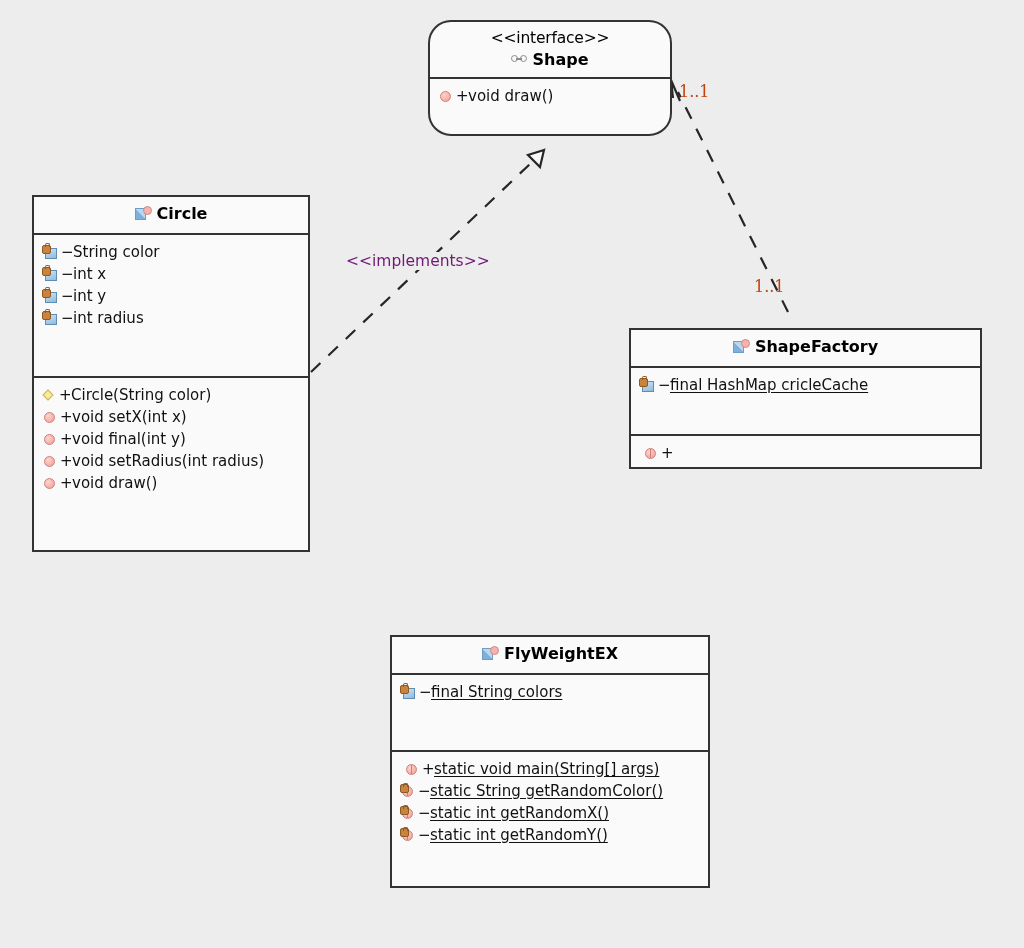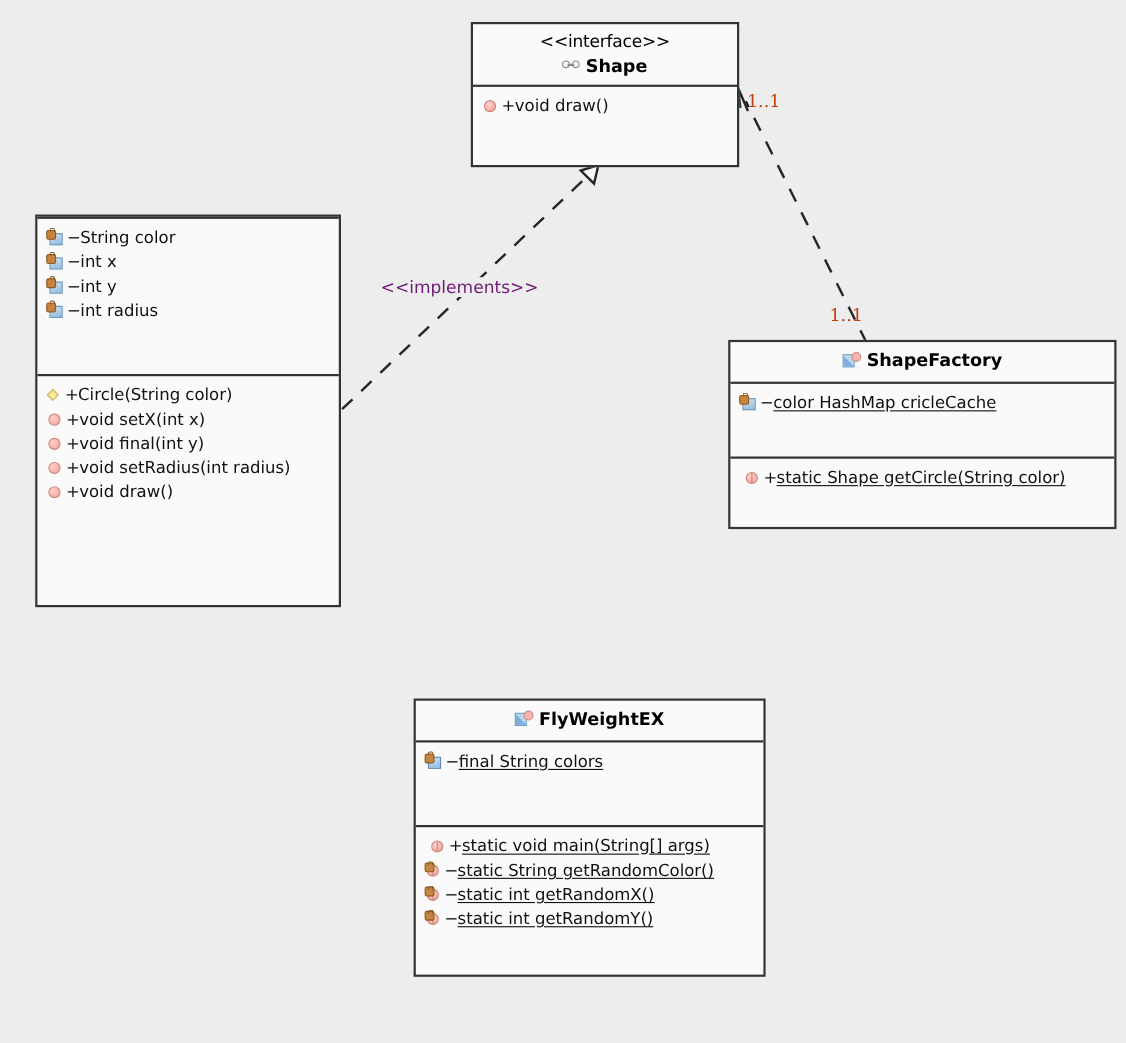--- a/index.html
+++ b/index.html
@@ -249,21 +249,21 @@
     <polygon points="544,150 528,155 540,167" fill="#fafafa" stroke="#262626" stroke-width="2.2" stroke-linejoin="miter"></polygon>
 
     <line x1="788" y1="312" x2="678" y2="92" stroke="#262626" stroke-width="2.2" stroke-dasharray="13,11" fill="none"></line>
     <path d="M 671,80 L 680,101 M 671,80 L 673,98" stroke="#262626" stroke-width="2.2" fill="none"></path>
   </svg>
 
   <span class="edge-label" style="left:344px; top:252px;">&lt;&lt;implements&gt;&gt;</span>
   <span class="mult-label" style="left:679px; top:82px;">1..1</span>
   <span class="mult-label" style="left:754px; top:277px;">1..1</span>
 
-  <div class="uml-class" style="left:428px; top:20px; width:244px; height:132px;">
+  <div class="uml-class" style="left:428px; top:20px; width:244px; height:116px;border-radius:23px;">
     <div class="uml-header">
       <span class="uml-stereotype">&lt;&lt;interface&gt;&gt;</span>
       <span class="uml-name-line">
         <span class="icon icon-interface">
           <span class="ring"></span>
             <span class="bar"></span>
             <span class="ring2"></span>
         </span>
         <span>Shape</span>
       </span>
@@ -274,156 +274,164 @@
         <span class="icon icon-method">
             <span class="ball"></span>
           </span>
         <span class="vis">+</span>
         <span class="member-text">void draw()</span>
       </div>
     </div>
   </div>
 
   <div class="uml-class" style="left:32px; top:195px; width:278px; height:357px;">
-    <div class="uml-divider"></div>
-    <div class="uml-compartment" style="height:129px;">
-      <div class="uml-member">
-        <span class="icon icon-field">
-            <span class="sq"></span>
-            <span class="lock"></span>
-          </span>
-        <span class="vis">−</span>
-        <span class="member-text">String color</span>
-      </div>
-      <div class="uml-member">
-        <span class="icon icon-field">
-            <span class="sq"></span>
-            <span class="lock"></span>
-          </span>
-        <span class="vis">−</span>
-        <span class="member-text">int x</span>
-      </div>
-      <div class="uml-member">
-        <span class="icon icon-field">
-            <span class="sq"></span>
-            <span class="lock"></span>
-          </span>
-        <span class="vis">−</span>
-        <span class="member-text">int y</span>
-      </div>
-      <div class="uml-member">
-        <span class="icon icon-field">
-            <span class="sq"></span>
-            <span class="lock"></span>
-          </span>
-        <span class="vis">−</span>
-        <span class="member-text">int radius</span>
-      </div>
-    </div>
-    <div class="uml-divider"></div>
-    <div class="uml-compartment">
-      <div class="uml-member">
-        <span class="icon icon-ctor">
-            <span class="dia"></span>
-          </span>
-        <span class="vis">+</span>
-        <span class="member-text">Circle(String color)</span>
-      </div>
-      <div class="uml-member">
-        <span class="icon icon-method">
-            <span class="ball"></span>
-          </span>
-        <span class="vis">+</span>
-        <span class="member-text">void setX(int x)</span>
-      </div>
-      <div class="uml-member">
-        <span class="icon icon-method">
-            <span class="ball"></span>
-          </span>
-        <span class="vis">+</span>
-        <span class="member-text">void final(int y)</span>
-      </div>
-      <div class="uml-member">
-        <span class="icon icon-method">
-            <span class="ball"></span>
-          </span>
-        <span class="vis">+</span>
-        <span class="member-text">void setRadius(int radius)</span>
-      </div>
-      <div class="uml-member">
-        <span class="icon icon-method">
-            <span class="ball"></span>
-          </span>
-        <span class="vis">+</span>
-        <span class="member-text">void draw()</span>
-      </div>
-    </div>
-  </div>
-
-  <div class="uml-class" style="left:629px; top:309px; width:353px; height:172px;margin-left:33px;">
     <div class="uml-header">
       <span class="uml-name-line">
         <span class="icon icon-class">
           <span class="tri2"></span>
             <span class="ball"></span>
         </span>
-        <span>ShapeFactory</span>
+        <span>Circle</span>
       </span>
     </div>
     <div class="uml-divider"></div>
-    <div class="uml-compartment" style="height:54px;">
-      <div class="uml-member">
-        <span class="icon icon-field">
-            <span class="sq"></span>
-            <span class="lock"></span>
-          </span>
-        <span class="vis">−</span>
-        <span class="member-text static">color HashMap cricleCache</span>
+    <div class="uml-compartment" style="height:129px;">
+      <div class="uml-member">
+        <span class="icon icon-field">
+            <span class="sq"></span>
+            <span class="lock"></span>
+          </span>
+        <span class="vis">−</span>
+        <span class="member-text">String color</span>
+      </div>
+      <div class="uml-member">
+        <span class="icon icon-field">
+            <span class="sq"></span>
+            <span class="lock"></span>
+          </span>
+        <span class="vis">−</span>
+        <span class="member-text">int x</span>
+      </div>
+      <div class="uml-member">
+        <span class="icon icon-field">
+            <span class="sq"></span>
+            <span class="lock"></span>
+          </span>
+        <span class="vis">−</span>
+        <span class="member-text">int y</span>
+      </div>
+      <div class="uml-member">
+        <span class="icon icon-field">
+            <span class="sq"></span>
+            <span class="lock"></span>
+          </span>
+        <span class="vis">−</span>
+        <span class="member-text">int radius</span>
       </div>
     </div>
     <div class="uml-divider"></div>
     <div class="uml-compartment">
-      <div class="uml-member" style="padding-left:12px;">
-        <span class="icon icon-method static">
-            <span class="ball"></span>
-          </span>
-        <span class="vis">+</span>
-        <span class="member-text static">static Shape getCircle(String color)</span>
+      <div class="uml-member">
+        <span class="icon icon-ctor">
+            <span class="dia"></span>
+          </span>
+        <span class="vis">+</span>
+        <span class="member-text">Circle(String color)</span>
+      </div>
+      <div class="uml-member">
+        <span class="icon icon-method">
+            <span class="ball"></span>
+          </span>
+        <span class="vis">+</span>
+        <span class="member-text">void setX(int x)</span>
+      </div>
+      <div class="uml-member">
+        <span class="icon icon-method">
+            <span class="ball"></span>
+          </span>
+        <span class="vis">+</span>
+        <span class="member-text">void final(int y)</span>
+      </div>
+      <div class="uml-member">
+        <span class="icon icon-method">
+            <span class="ball"></span>
+          </span>
+        <span class="vis">+</span>
+        <span class="member-text">void setRadius(int radius)</span>
+      </div>
+      <div class="uml-member">
+        <span class="icon icon-method">
+            <span class="ball"></span>
+          </span>
+        <span class="vis">+</span>
+        <span class="member-text">void draw()</span>
       </div>
     </div>
   </div>
 
-  <div class="uml-class" style="left:376px; top:635px; width:320px; height:253px;">
+  <div class="uml-class" style="left:629px; top:328px; width:353px; height:141px;">
     <div class="uml-header">
       <span class="uml-name-line">
         <span class="icon icon-class">
           <span class="tri2"></span>
             <span class="ball"></span>
         </span>
-        <span>FlyWeightEX</span>
+        <span>ShapeFactory</span>
       </span>
     </div>
     <div class="uml-divider"></div>
-    <div class="uml-compartment" style="height:63px;">
-      <div class="uml-member">
-        <span class="icon icon-field">
-            <span class="sq"></span>
-            <span class="lock"></span>
-          </span>
-        <span class="vis">−</span>
-        <span class="member-text static">final String colors</span>
+    <div class="uml-compartment" style="height:54px;">
+      <div class="uml-member">
+        <span class="icon icon-field">
+            <span class="sq"></span>
+            <span class="lock"></span>
+          </span>
+        <span class="vis">−</span>
+        <span class="member-text static">final HashMap cricleCache</span>
       </div>
     </div>
     <div class="uml-divider"></div>
     <div class="uml-compartment">
       <div class="uml-member" style="padding-left:12px;">
         <span class="icon icon-method static">
             <span class="ball"></span>
           </span>
         <span class="vis">+</span>
+      </div>
+    </div>
+  </div>
+
+  <div class="uml-class" style="left:390px; top:635px; width:320px; height:253px;">
+    <div class="uml-header">
+      <span class="uml-name-line">
+        <span class="icon icon-class">
+          <span class="tri2"></span>
+            <span class="ball"></span>
+        </span>
+        <span>FlyWeightEX</span>
+      </span>
+    </div>
+    <div class="uml-divider"></div>
+    <div class="uml-compartment" style="height:63px;">
+      <div class="uml-member">
+        <span class="icon icon-field">
+            <span class="sq"></span>
+            <span class="lock"></span>
+          </span>
+        <span class="vis">−</span>
+        <span class="member-text static">final String colors</span>
+      </div>
+    </div>
+    <div class="uml-divider"></div>
+    <div class="uml-compartment">
+      <div class="uml-member" style="padding-left:12px;">
+        <span class="icon icon-method static">
+            <span class="ball"></span>
+          </span>
+        <span class="vis">+</span>
         <span class="member-text static">static void main(String[] args)</span>
       </div>
       <div class="uml-member">
         <span class="icon icon-method static">
             <span class="ball"></span>
             <span class="lock"></span>
           </span>
         <span class="vis">−</span>
         <span class="member-text static">static String getRandomColor()</span>
       </div>

